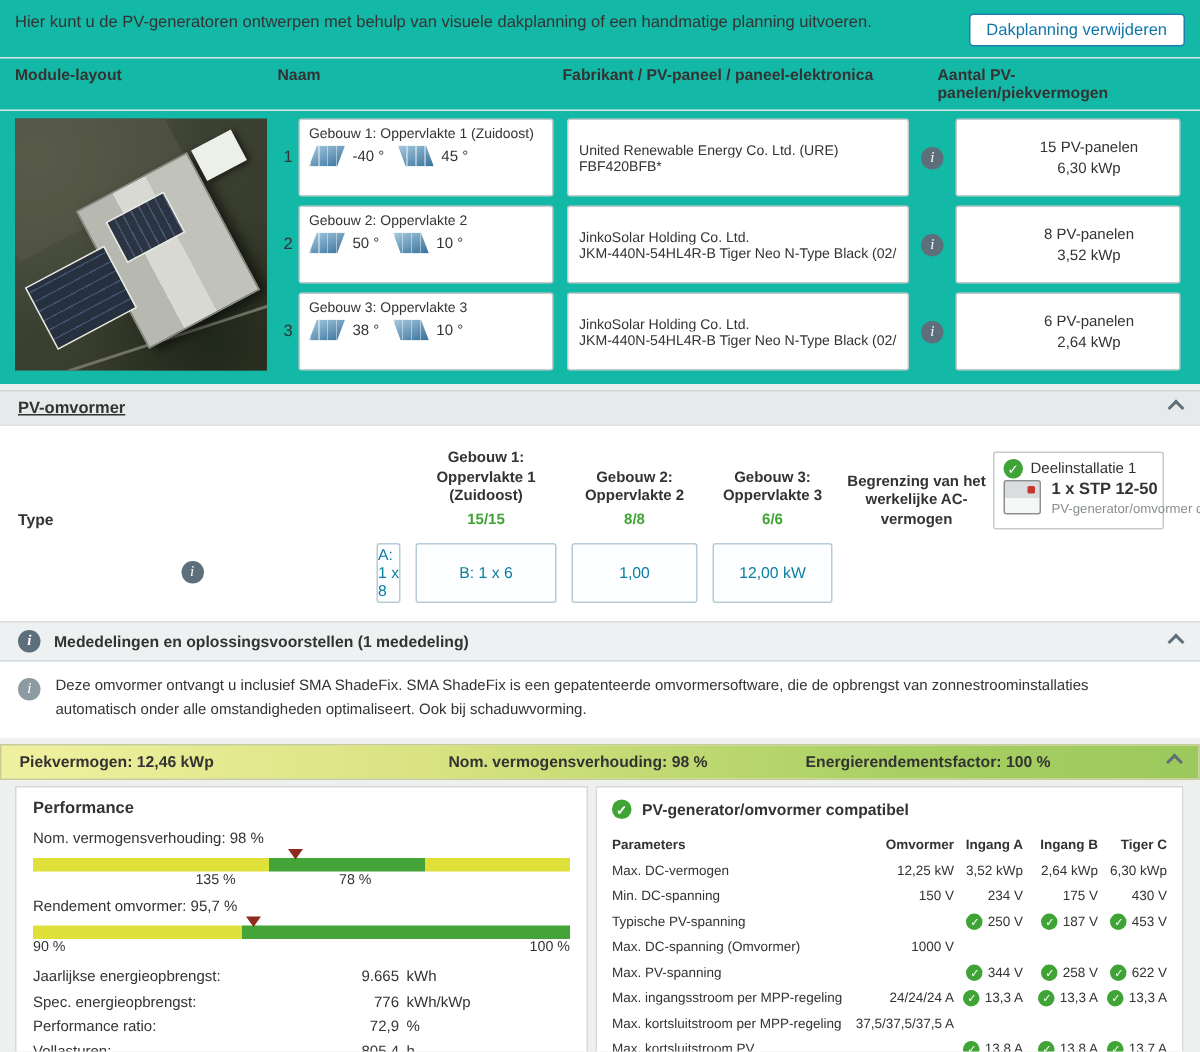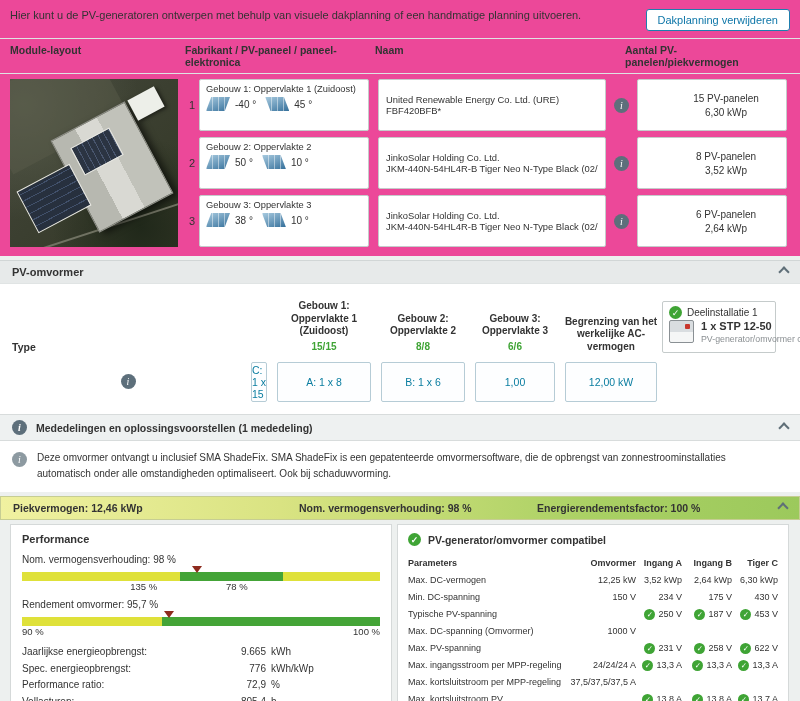--- a/index.html
+++ b/index.html
@@ -1,18 +1,18 @@
 <!DOCTYPE html>
 <html><head>
 <meta charset="utf-8">
 <style>
   html,body{margin:0;padding:0;width:800px;height:701px;overflow:hidden;
     background:#edf0ef;font-family:"Liberation Sans",sans-serif;color:#333;}
   *{box-sizing:border-box;}
-  .panel{background:#ec4899;}
+  .panel{background:#14b8a6;}
 
   
   .intro-row{display:flex;justify-content:space-between;align-items:flex-start;padding:9px 10px 7px;font-size:11px;}
   .btn-outline{border:1px solid #1d7fae;color:#0e76a8;background:#fff;border-radius:3px;
     padding:4px 11px;font-size:11px;font-family:inherit;cursor:pointer;white-space:nowrap;}
 
   
   .lt-head{display:grid;grid-template-columns:175px 190px 250px 165px;padding:5px 10px;
     border-top:1px solid #dfe3e3;border-bottom:1px solid #dfe3e3;font-weight:bold;font-size:10.5px;}
   .lt-body{display:flex;padding:5px 10px 9px;}
@@ -49,21 +49,21 @@
   .info-dot{width:15px;height:15px;border-radius:50%;background:#5d6f7b;color:#fff;flex:none;
     font-size:10px;font-style:italic;font-family:"Liberation Serif",serif;
     display:inline-flex;align-items:center;justify-content:center;}
   .lt-info{align-self:center;margin-left:8px;}
   .count-box{width:150px;margin-left:8px;display:flex;flex-direction:column;align-items:center;justify-content:center;gap:3px;font-size:10px;}
 
   
   .gap{height:4px;}
   .section-header{background:#e7eaea;border-top:1px solid #d1d6d6;border-bottom:1px solid #e0e4e4;
     padding:5px 12px;display:flex;align-items:baseline;font-size:10px;}
-  .sh-title{font-weight:bold;font-size:11px;margin-right:7px;}
+  .sh-title{font-weight:bold;font-size:11px;margin-right:7px;text-decoration:underline;}
   .chev{width:8px;height:8px;border-top:2px solid #5f6f78;border-left:2px solid #5f6f78;
     transform:rotate(45deg);margin-left:auto;align-self:center;cursor:pointer;flex:none;}
 
   
   .inv-grid{display:grid;grid-template-columns:236px 26px 104px 94px 90px 102px 114px;padding:8px 10px 12px;background:#fff;}
   .col-head{align-self:end;text-align:center;font-size:10px;font-weight:bold;line-height:1.25;padding:0 4px;}
   .col-count{color:#3fa435;font-weight:bold;margin-top:3px;}
   .type-label{grid-column:1 / 3;align-self:end;font-weight:bold;font-size:10.5px;padding-left:2px;}
   .type-box{margin-top:9px;height:52px;padding:4px 6px;position:relative;}
   .tb-row1{display:flex;align-items:center;gap:5px;font-size:10px;}
@@ -129,22 +129,22 @@
 <div>
 
   <section class="panel">
     <div class="intro-row">
       <span>Hier kunt u de PV-generatoren ontwerpen met behulp van visuele dakplanning of een handmatige planning uitvoeren.</span>
       <button class="btn-outline">Dakplanning verwijderen</button>
     </div>
 
     <div class="lt-head">
       <span>Module-layout</span>
+      <span>Naam</span>
       <span>Fabrikant / PV-paneel / paneel-elektronica</span>
-      <span>Naam</span>
       <span>Aantal PV-panelen/piekvermogen</span>
     </div>
 
     <div class="lt-body">
       <div class="satellite">
         <div class="sat-field"></div>
         <div class="sat-line"></div>
         <div class="sat-b-main"></div>
         <div class="sat-b-white"></div>
         <div class="sat-panels-a"></div>
@@ -256,21 +256,20 @@
         </div>
         <div class="tb-row2">
           <span class="inv-device"></span>
           <div>
             <div class="tb-model">1 x STP 12-50</div>
             <div class="tb-status">PV-generator/omvormer compatibel</div>
           </div>
         </div>
       </div>
       <span class="info-dot inv-info">i</span>
-      <div class="val-box">C: 1 x 15</div>
       <div class="val-box">A: 1 x 8</div>
       <div class="val-box">B: 1 x 6</div>
       <div class="val-box">1,00</div>
       <div class="val-box">12,00 kW</div>
     </div>
 
     <div class="msg-bar">
       <span class="info-dot">i</span>
       <span>Mededelingen en oplossingsvoorstellen (1 mededeling)</span>
       <span class="chev"></span>
@@ -377,21 +376,21 @@
         <span class="plabel">Max. DC-spanning (Omvormer)</span>
         <span class="cell-r">1000 V</span>
         <span class="cell-r"></span>
         <span class="cell-r"></span>
         <span class="cell-r"></span>
 
         <span class="plabel">Max. PV-spanning</span>
         <span class="cell-r"></span>
         <span class="cell-r">
             <span class="check-sm">✓</span>
-            <span>231 V</span>
+            <span>344 V</span>
           </span>
         <span class="cell-r">
             <span class="check-sm">✓</span>
             <span>258 V</span>
           </span>
         <span class="cell-r">
             <span class="check-sm">✓</span>
             <span>622 V</span>
           </span>
 

